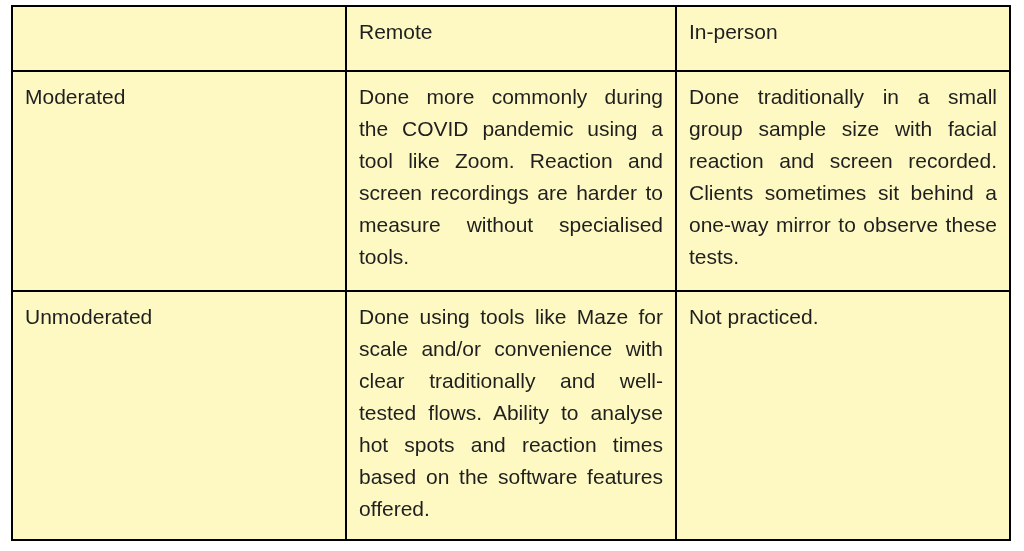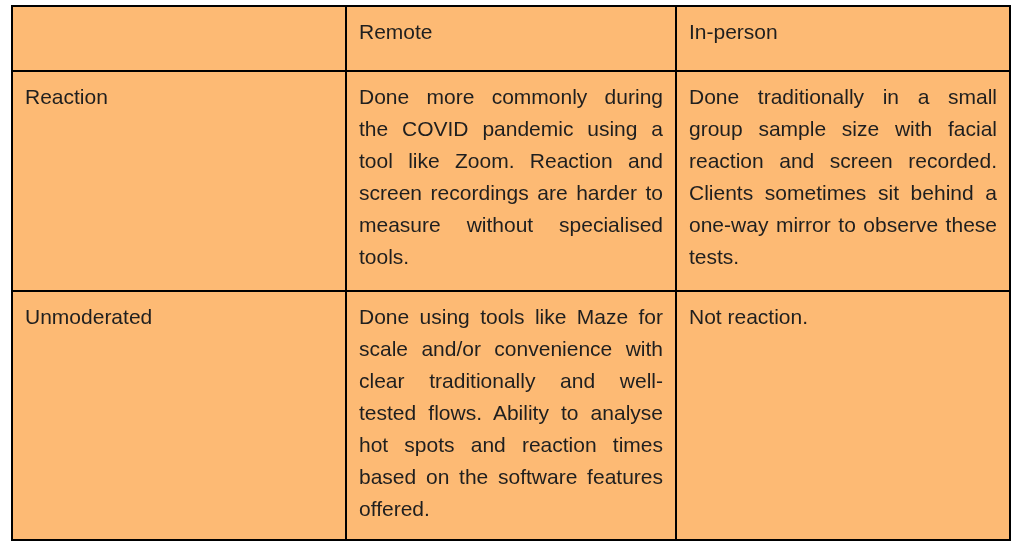--- a/index.html
+++ b/index.html
@@ -13,21 +13,21 @@
   }
   .table-wrap {
     position: absolute;
     left: 11px;
     top: 5px;
   }
   table.comparison {
     border-collapse: collapse;
     table-layout: fixed;
     width: 998px;
-    background: #fdba74;
+    background: #fef9c3;
   }
   table.comparison td {
     border: 2px solid #000000;
     vertical-align: top;
     padding: 9px 12px 9px 12px;
     color: #1f1f1f;
     font-size: 21px;
     line-height: 32px;
     font-weight: 400;
     overflow: hidden;
@@ -53,24 +53,24 @@
       <col style="width:330px">
       <col style="width:334px">
     </colgroup>
     <tbody>
       <tr class="header-row">
         <td class="header-cell"></td>
         <td class="header-cell">Remote</td>
         <td class="header-cell">In-person</td>
       </tr>
       <tr class="row-moderated">
-        <td class="label-cell">Reaction</td>
+        <td class="label-cell">Moderated</td>
         <td class="body-cell">Done more commonly during the COVID pandemic using a tool like Zoom. Reaction and screen recordings are harder to measure without specialised tools.</td>
         <td class="body-cell">Done traditionally in a small group sample size with facial reaction and screen recorded. Clients sometimes sit behind a one-way mirror to observe these tests.</td>
       </tr>
       <tr class="row-unmoderated">
         <td class="label-cell">Unmoderated</td>
         <td class="body-cell">Done using tools like Maze for scale and/or convenience with clear traditionally and well-tested flows. Ability to analyse hot spots and reaction times based on the software features offered.</td>
-        <td class="body-cell">Not reaction.</td>
+        <td class="body-cell">Not practiced.</td>
       </tr>
     </tbody>
   </table>
 </div>
 
 </body></html>

